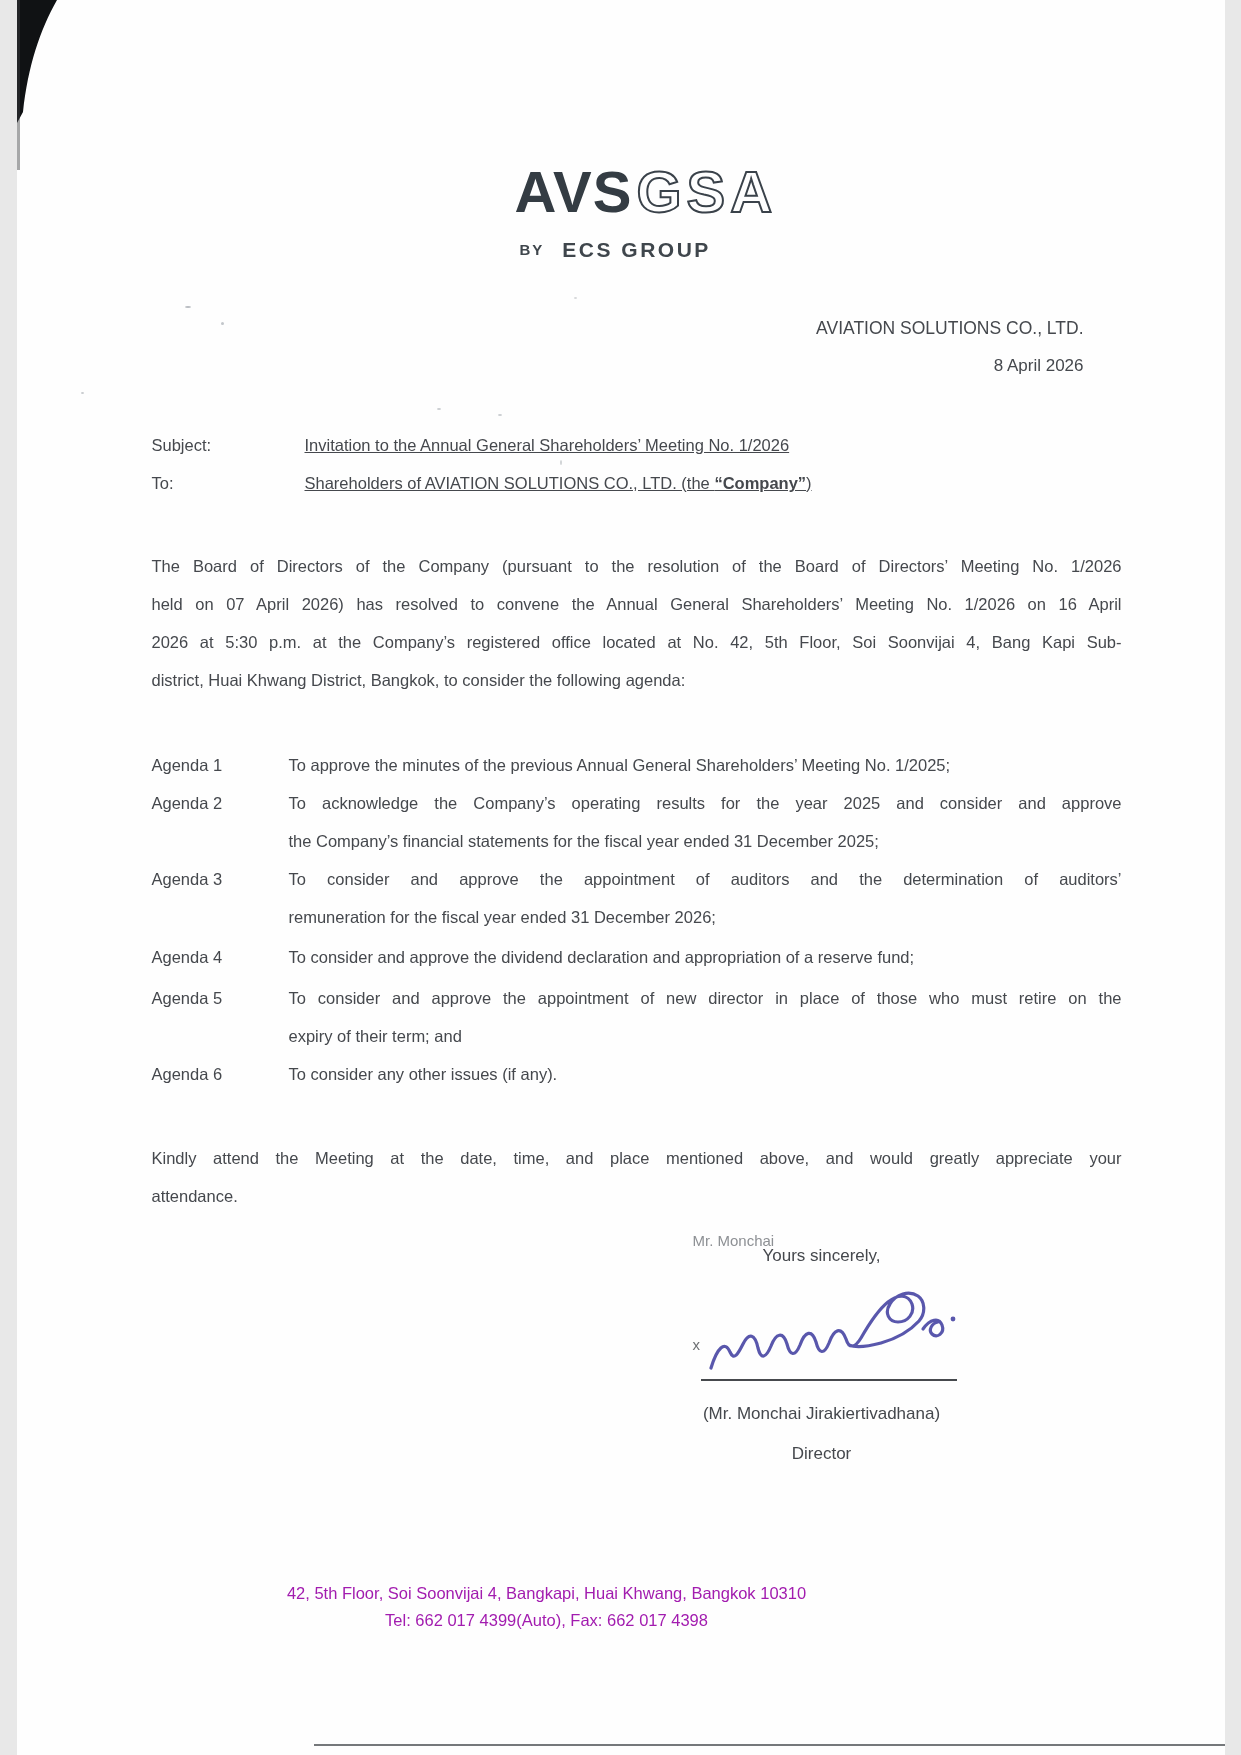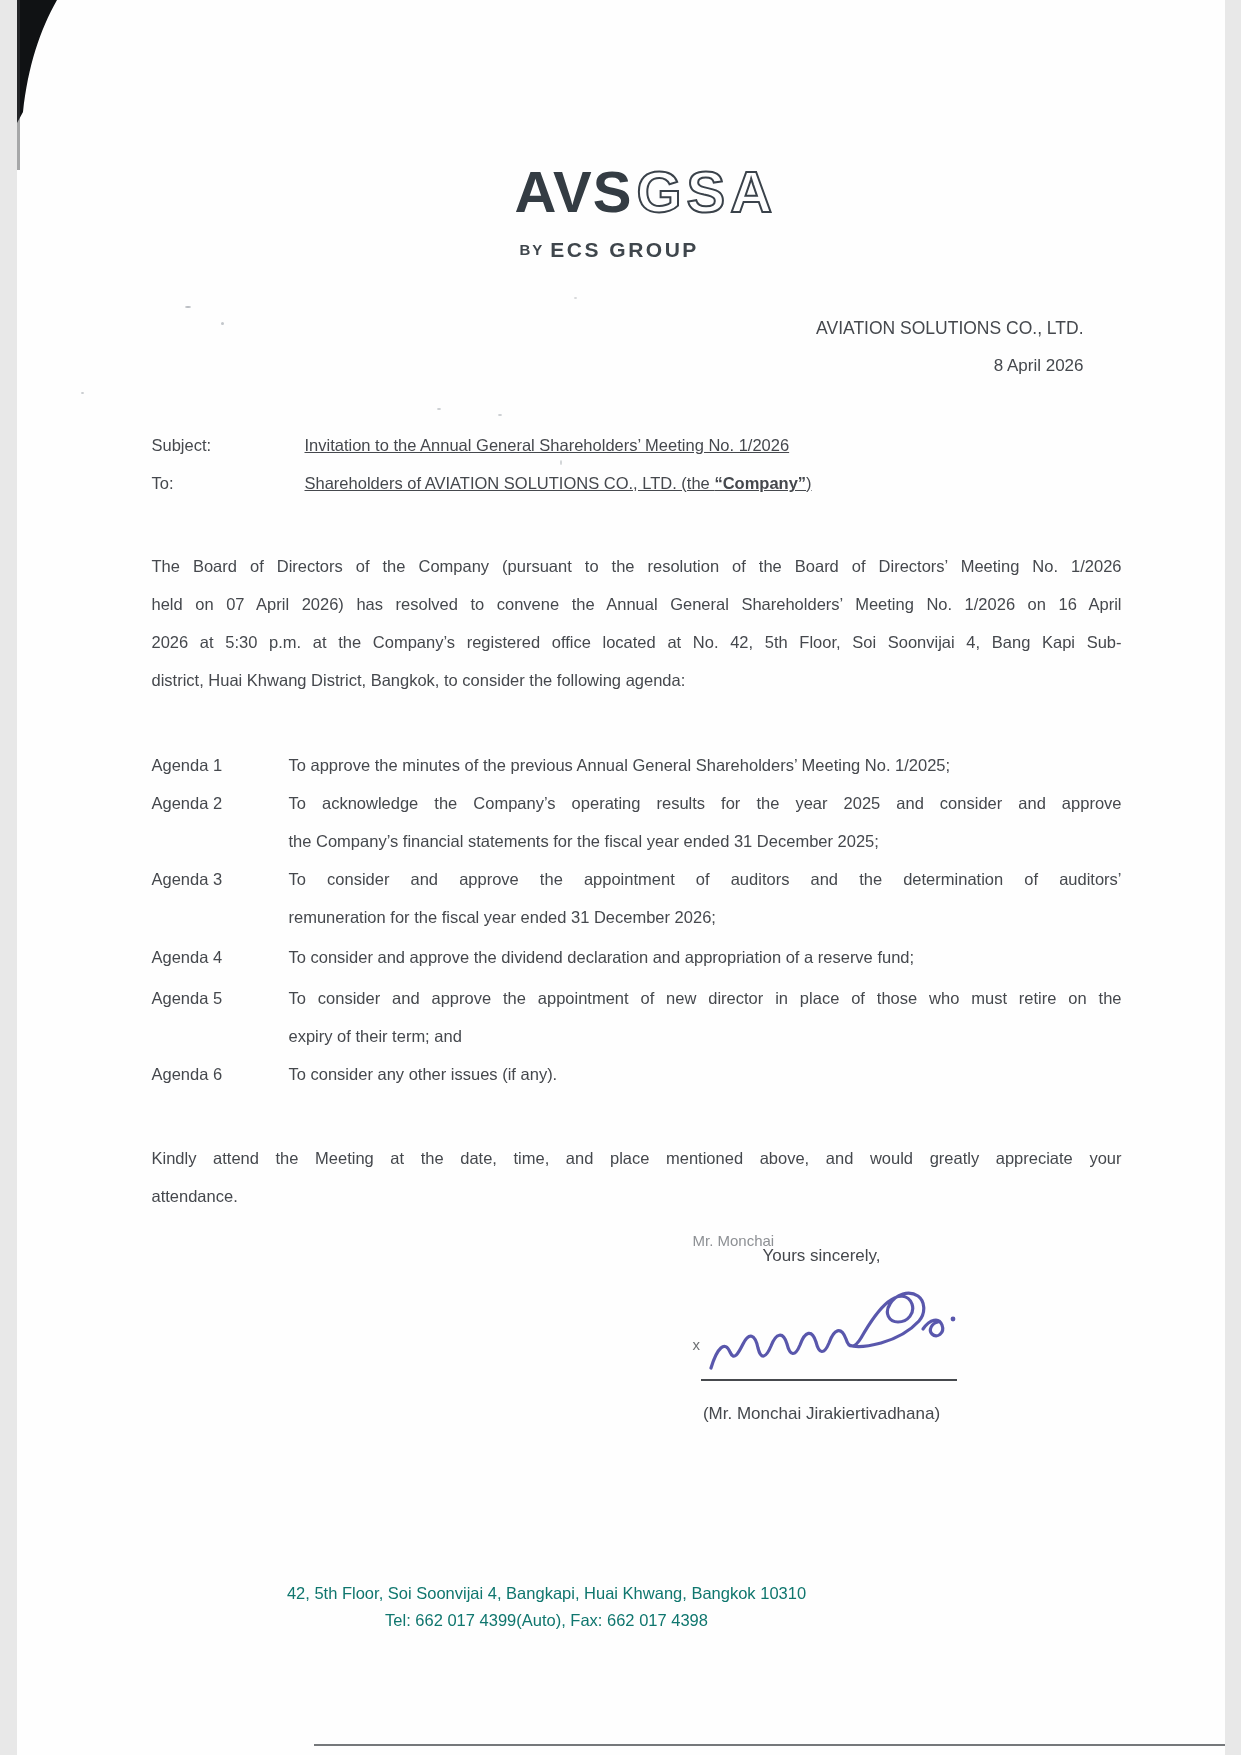--- a/index.html
+++ b/index.html
@@ -24,21 +24,21 @@
   .logo-outline{
     letter-spacing:5px;margin-left:4px;
     color:transparent;
     -webkit-text-stroke:2px #3a424a;
   }
   @supports not (-webkit-text-stroke:1px black){
     .logo-outline{color:#6d757c;}
   }
   .logo-byline{left:503px;top:238px;color:#3f464c;white-space:nowrap;}
   .logo-by{font-size:15px;font-weight:700;letter-spacing:2px;vertical-align:2px;}
-  .logo-group{font-size:21px;font-weight:700;letter-spacing:2.5px;margin-left:6px;}
+  .logo-group{font-size:21px;font-weight:700;letter-spacing:2.5px;margin-left:18px;}
   
   .company-line{right:141px;top:309px;font-size:17.5px;line-height:38px;text-align:right;white-space:nowrap;}
   .date-line{right:141px;top:347px;font-size:17px;line-height:38px;white-space:nowrap;}
   
   .row{font-size:16.5px;line-height:38px;white-space:nowrap;}
   .lbl{position:absolute;left:135px;top:0;}
   .val{position:absolute;left:288px;top:0;text-decoration:underline;}
   .row-subject{left:0;top:426px;width:1241px;height:38px;}
   .row-to{left:0;top:464px;width:1241px;height:38px;}
   .bold-seg{font-weight:700;}
@@ -58,21 +58,21 @@
   .sincerely{top:1244px;}
   .sig-name{top:1402px;}
   .sig-title{top:1442px;}
   .sig-hint{left:676px;top:1232px;font-size:15px;color:var(--muted-ink);white-space:nowrap;}
   .sig-x{left:676px;top:1336px;font-size:15px;color:#6e7174;}
   .sig-ink{left:688px;top:1282px;width:270px;height:102px;}
   .sig-ink path{fill:none;stroke:var(--sig);stroke-width:3.2;stroke-linecap:round;stroke-linejoin:round;opacity:.92;}
   .sig-ink .dot{fill:var(--sig);stroke:none;opacity:.92;}
   .sig-line{left:684px;top:1379px;width:256px;height:2px;background:#46494d;}
   
-  .footer{left:130px;top:1580px;width:800px;text-align:center;font-size:16.5px;line-height:27px;color:#0f766e;}
+  .footer{left:130px;top:1580px;width:800px;text-align:center;font-size:16.5px;line-height:27px;color:#a21caf;}
   
   .corner-artifact{left:0;top:0;width:42px;height:125px;}
   .edge-streak{left:0;top:0;width:3px;height:170px;background:#3c3e40;opacity:.45;}
   .speck{background:#9aa0a6;border-radius:50%;}
   .sp1{left:168px;top:306px;width:6px;height:2px;opacity:.7;}
   .sp2{left:204px;top:322px;width:3px;height:3px;opacity:.6;}
   .sp3{left:64px;top:392px;width:3px;height:2px;opacity:.55;}
   .sp4{left:420px;top:408px;width:4px;height:2px;opacity:.5;}
   .sp5{left:481px;top:414px;width:4px;height:2px;opacity:.5;}
   .sp6{left:543px;top:460px;width:2px;height:5px;opacity:.45;}
@@ -170,20 +170,21 @@
   <div class="abs sig-center sincerely">Yours sincerely,</div>
   <div class="abs sig-hint">Mr. Monchai</div>
   <div class="abs sig-x">x</div>
   <svg class="abs sig-ink" viewBox="0 0 270 102">
     <path d="M6,86 C12,66 20,58 25,70 C29,79 33,72 38,62 C44,50 50,52 53,66 C56,78 61,76 66,64 C71,51 78,49 82,62 C85,74 90,75 95,63 C100,49 107,47 111,60 C114,72 119,73 124,61 C129,47 136,44 141,57 C144,67 150,66 156,56 C164,42 173,28 183,20 C193,12 203,12 207,22 C210,31 203,40 193,40 C184,40 179,31 185,22 C191,12 204,8 213,14 C220,19 221,31 214,39 C204,50 190,57 176,61 C161,65 151,66 144,63"></path>
     <path d="M218,47 C225,37 234,35 237,43 C240,51 232,57 227,52 C223,48 227,41 233,40"></path>
     <circle class="dot" cx="248" cy="37" r="2.4"></circle>
   </svg>
   <div class="abs sig-line"></div>
   <div class="abs sig-center sig-name">(Mr. Monchai Jirakiertivadhana)</div>
+  <div class="abs sig-center sig-title">Director</div>
 
   <div class="abs footer">
     <div>42, 5th Floor, Soi Soonvijai 4, Bangkapi, Huai Khwang, Bangkok 10310</div>
     <div>Tel: 662 017 4399(Auto), Fax: 662 017 4398</div>
   </div>
 
   <div class="abs bottom-rule"></div>
 </div>
 
 </body></html>

